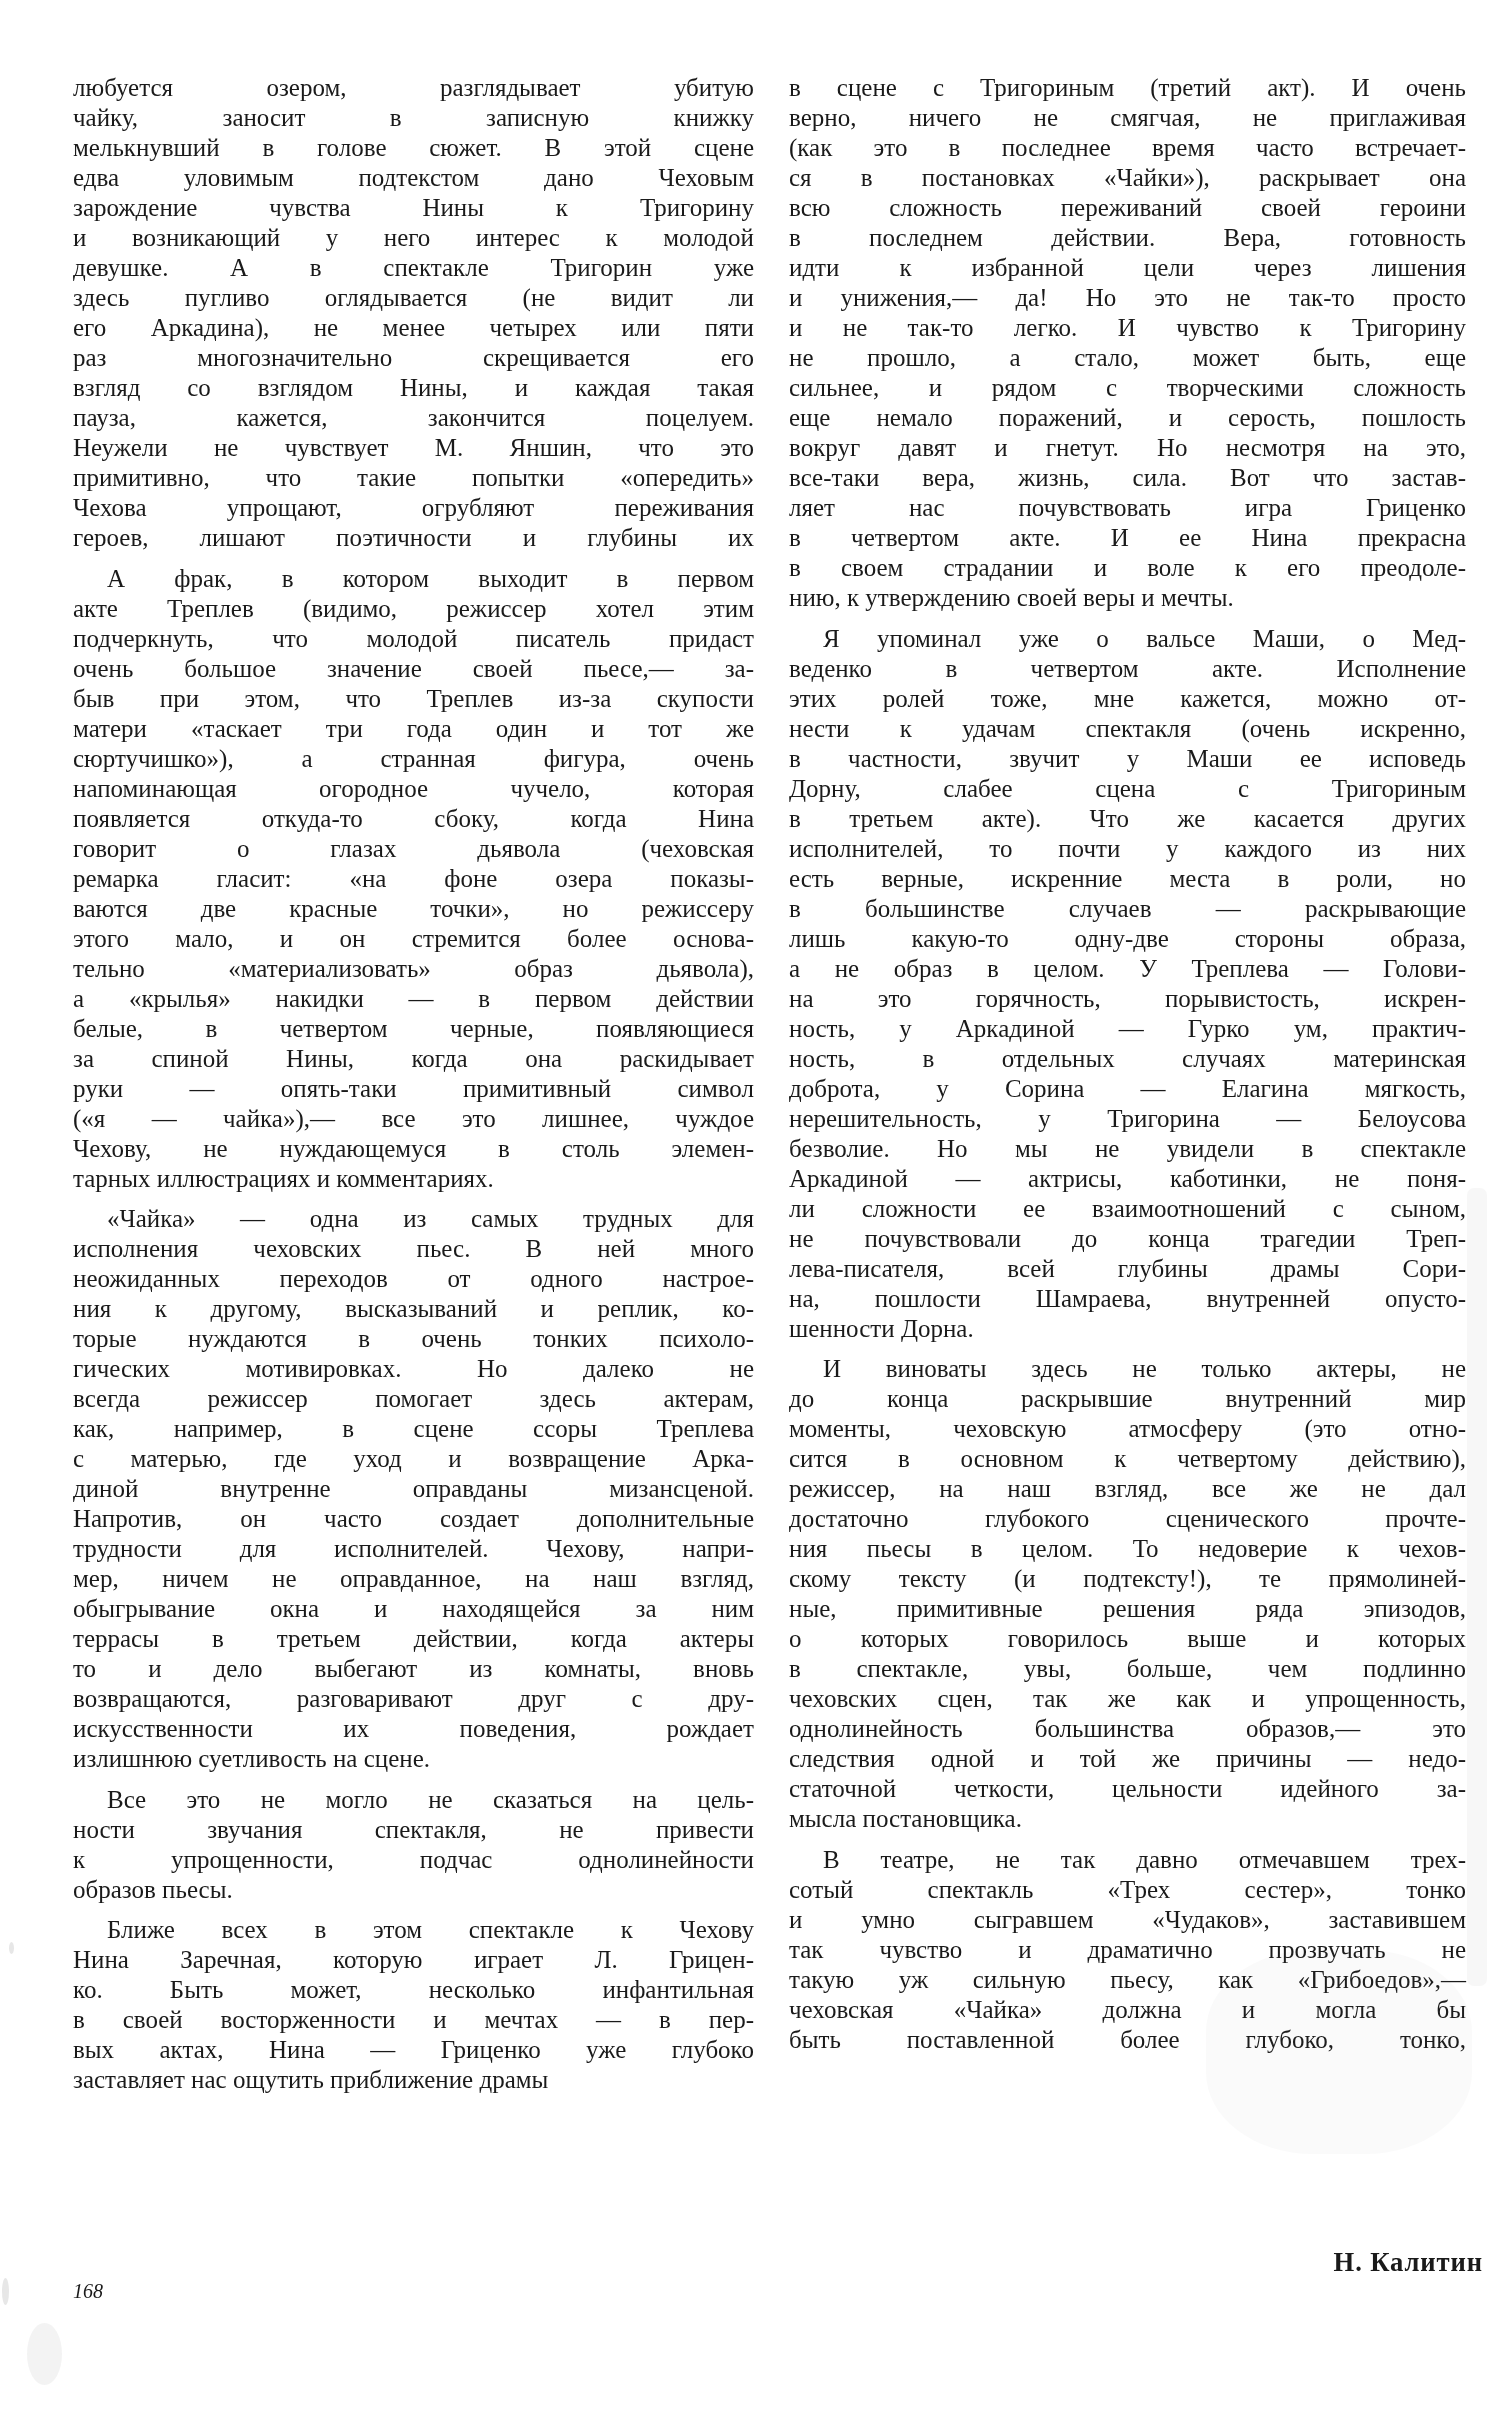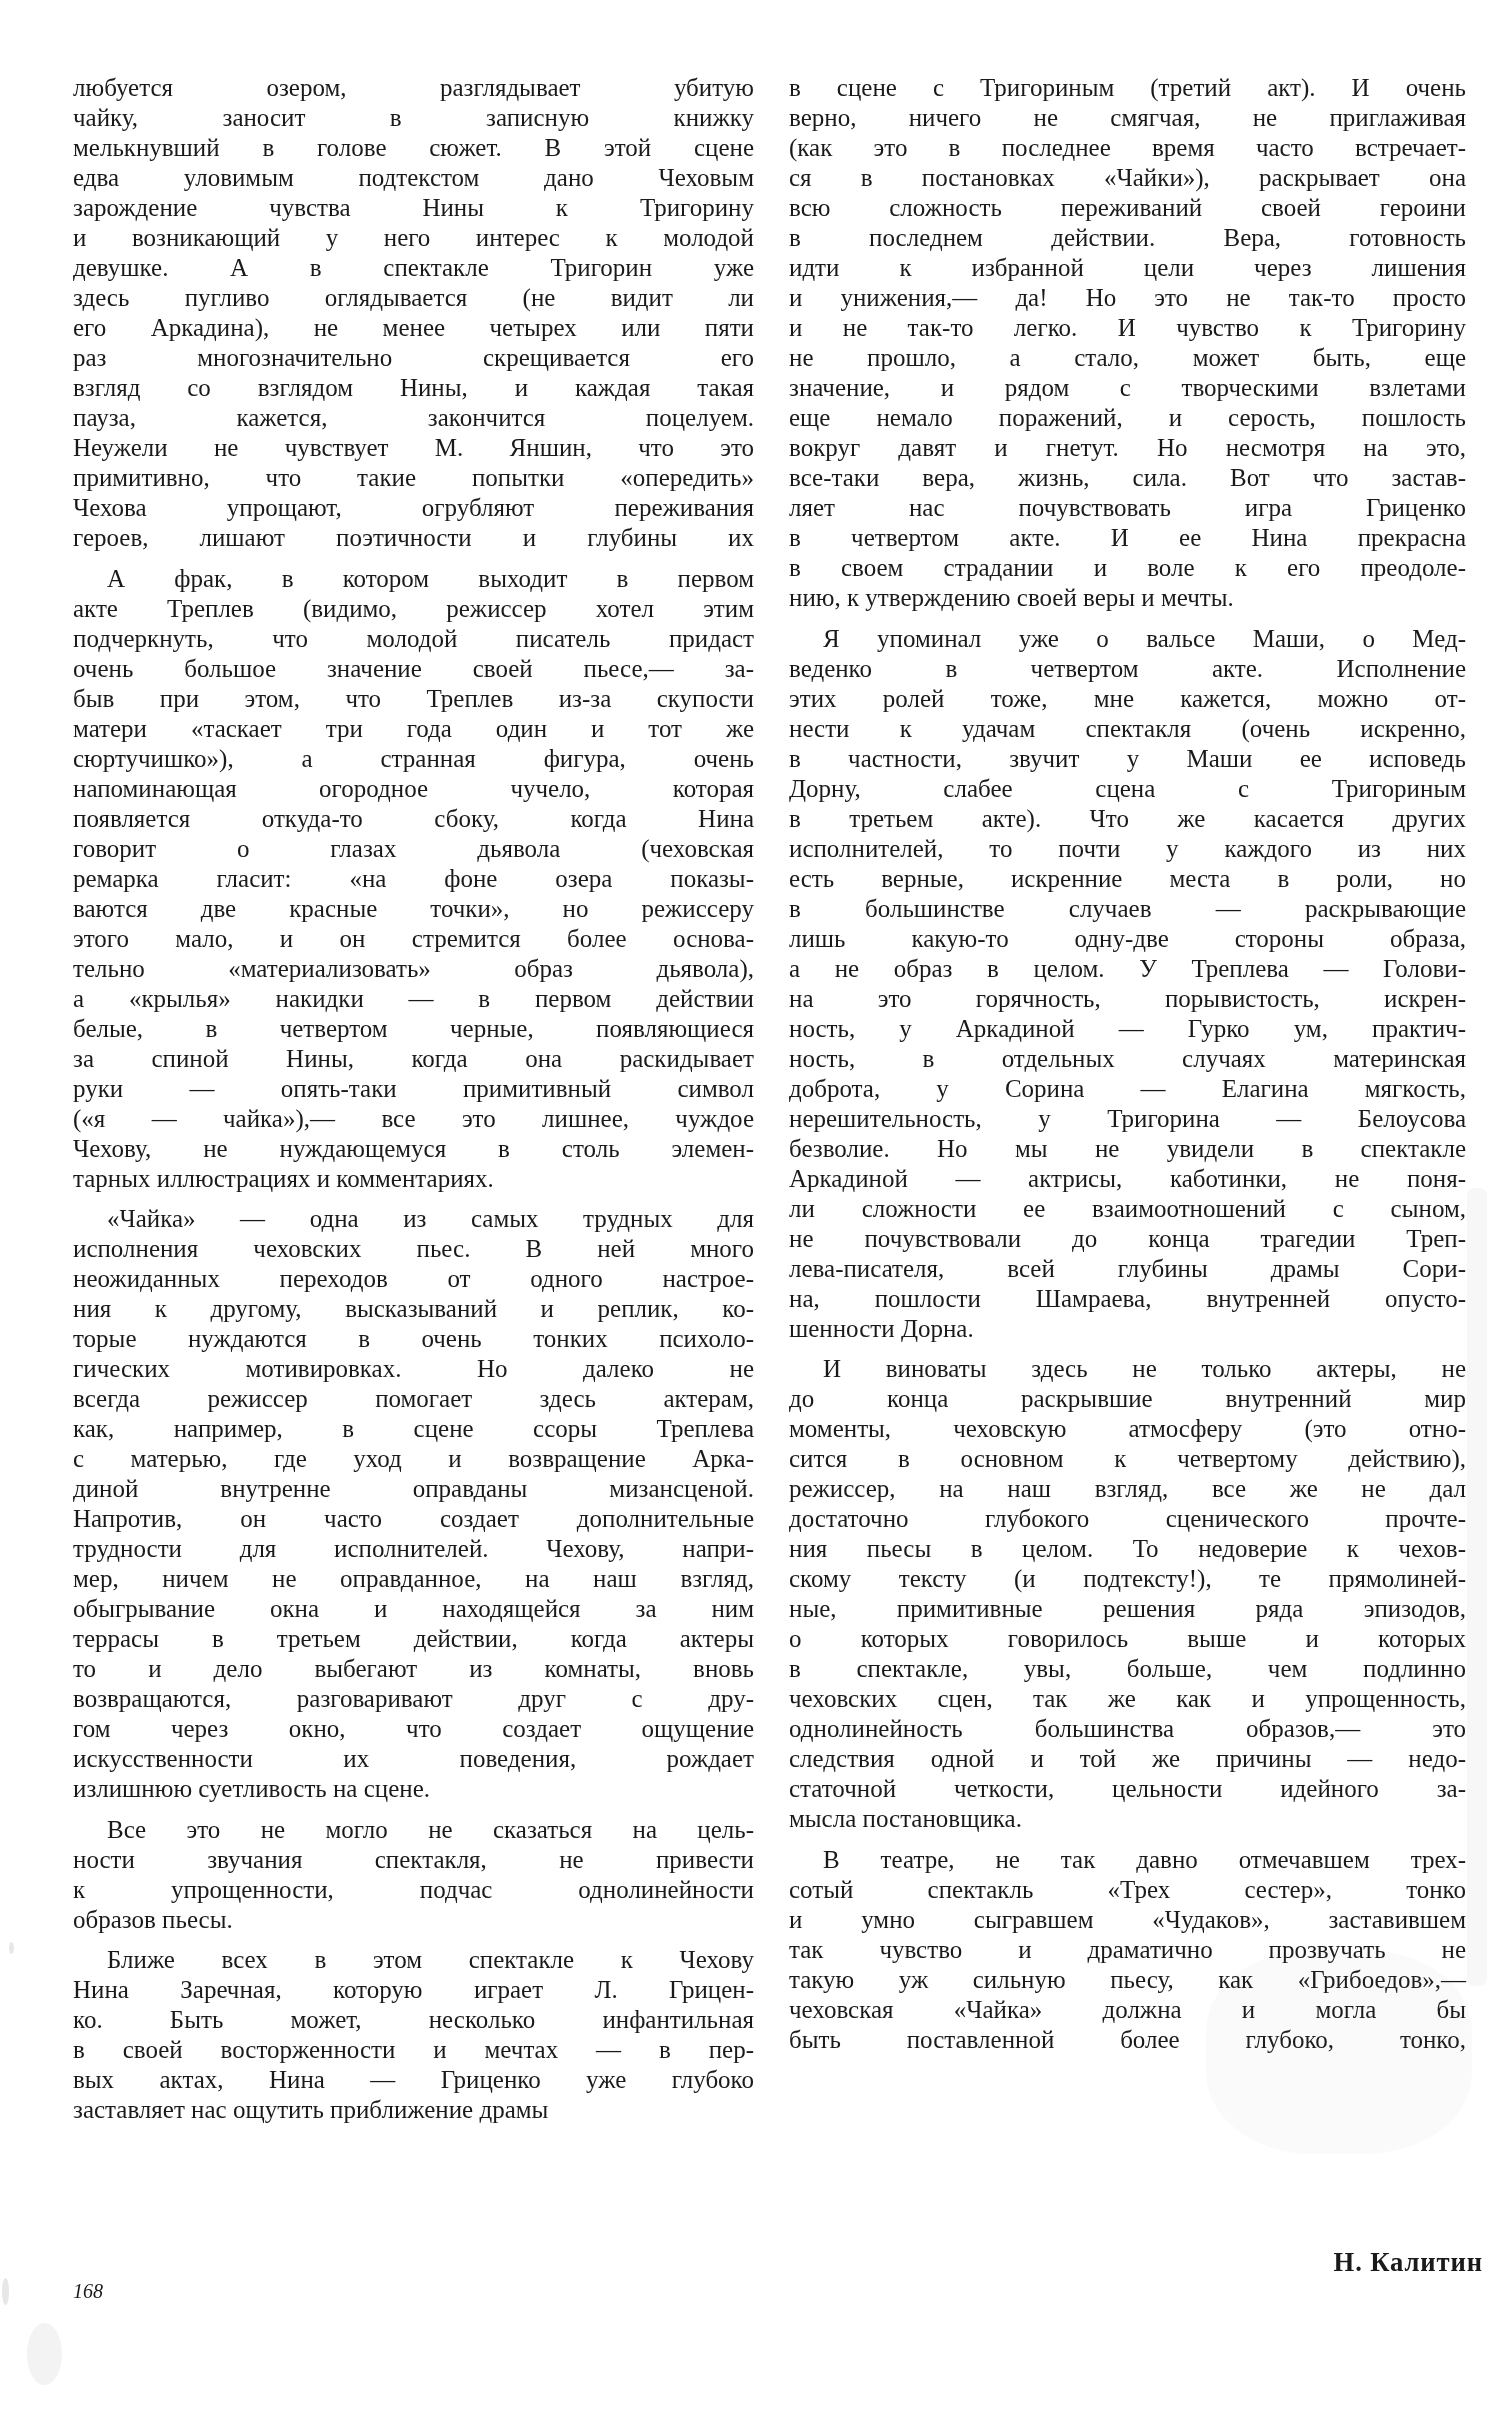--- a/index.html
+++ b/index.html
@@ -89,21 +89,20 @@
         <span class="line">как, например, в сцене ссоры Треплева</span>
         <span class="line">с матерью, где уход и возвращение Арка-</span>
         <span class="line">диной внутренне оправданы мизансценой.</span>
         <span class="line">Напротив, он часто создает дополнительные</span>
         <span class="line">трудности для исполнителей. Чехову, напри-</span>
         <span class="line">мер, ничем не оправданное, на наш взгляд,</span>
         <span class="line">обыгрывание окна и находящейся за ним</span>
         <span class="line">террасы в третьем действии, когда актеры</span>
         <span class="line">то и дело выбегают из комнаты, вновь</span>
         <span class="line">возвращаются, разговаривают друг с дру-</span>
-        <span class="line">гом через окно, что создает ощущение</span>
         <span class="line">искусственности их поведения, рождает</span>
         <span class="line last">излишнюю суетливость на сцене.</span>
       </div>
       <div class="para">
         <span class="line indent">Все это не могло не сказаться на цель-</span>
         <span class="line">ности звучания спектакля, не привести</span>
         <span class="line">к упрощенности, подчас однолинейности</span>
         <span class="line last">образов пьесы.</span>
       </div>
       <div class="para">
@@ -120,21 +119,21 @@
         <span class="line">в сцене с Тригориным (третий акт). И очень</span>
         <span class="line">верно, ничего не смягчая, не приглаживая</span>
         <span class="line">(как это в последнее время часто встречает-</span>
         <span class="line">ся в постановках «Чайки»), раскрывает она</span>
         <span class="line">всю сложность переживаний своей героини</span>
         <span class="line">в последнем действии. Вера, готовность</span>
         <span class="line">идти к избранной цели через лишения</span>
         <span class="line">и унижения,— да! Но это не так-то просто</span>
         <span class="line">и не так-то легко. И чувство к Тригорину</span>
         <span class="line">не прошло, а стало, может быть, еще</span>
-        <span class="line">значение, и рядом с творческими взлетами</span>
+        <span class="line">сильнее, и рядом с творческими сложность</span>
         <span class="line">еще немало поражений, и серость, пошлость</span>
         <span class="line">вокруг давят и гнетут. Но несмотря на это,</span>
         <span class="line">все-таки вера, жизнь, сила. Вот что застав-</span>
         <span class="line">ляет нас почувствовать игра Гриценко</span>
         <span class="line">в четвертом акте. И ее Нина прекрасна</span>
         <span class="line">в своем страдании и воле к его преодоле-</span>
         <span class="line last">нию, к утверждению своей веры и мечты.</span>
       </div>
       <div class="para">
         <span class="line indent">Я упоминал уже о вальсе Маши, о Мед-</span>

